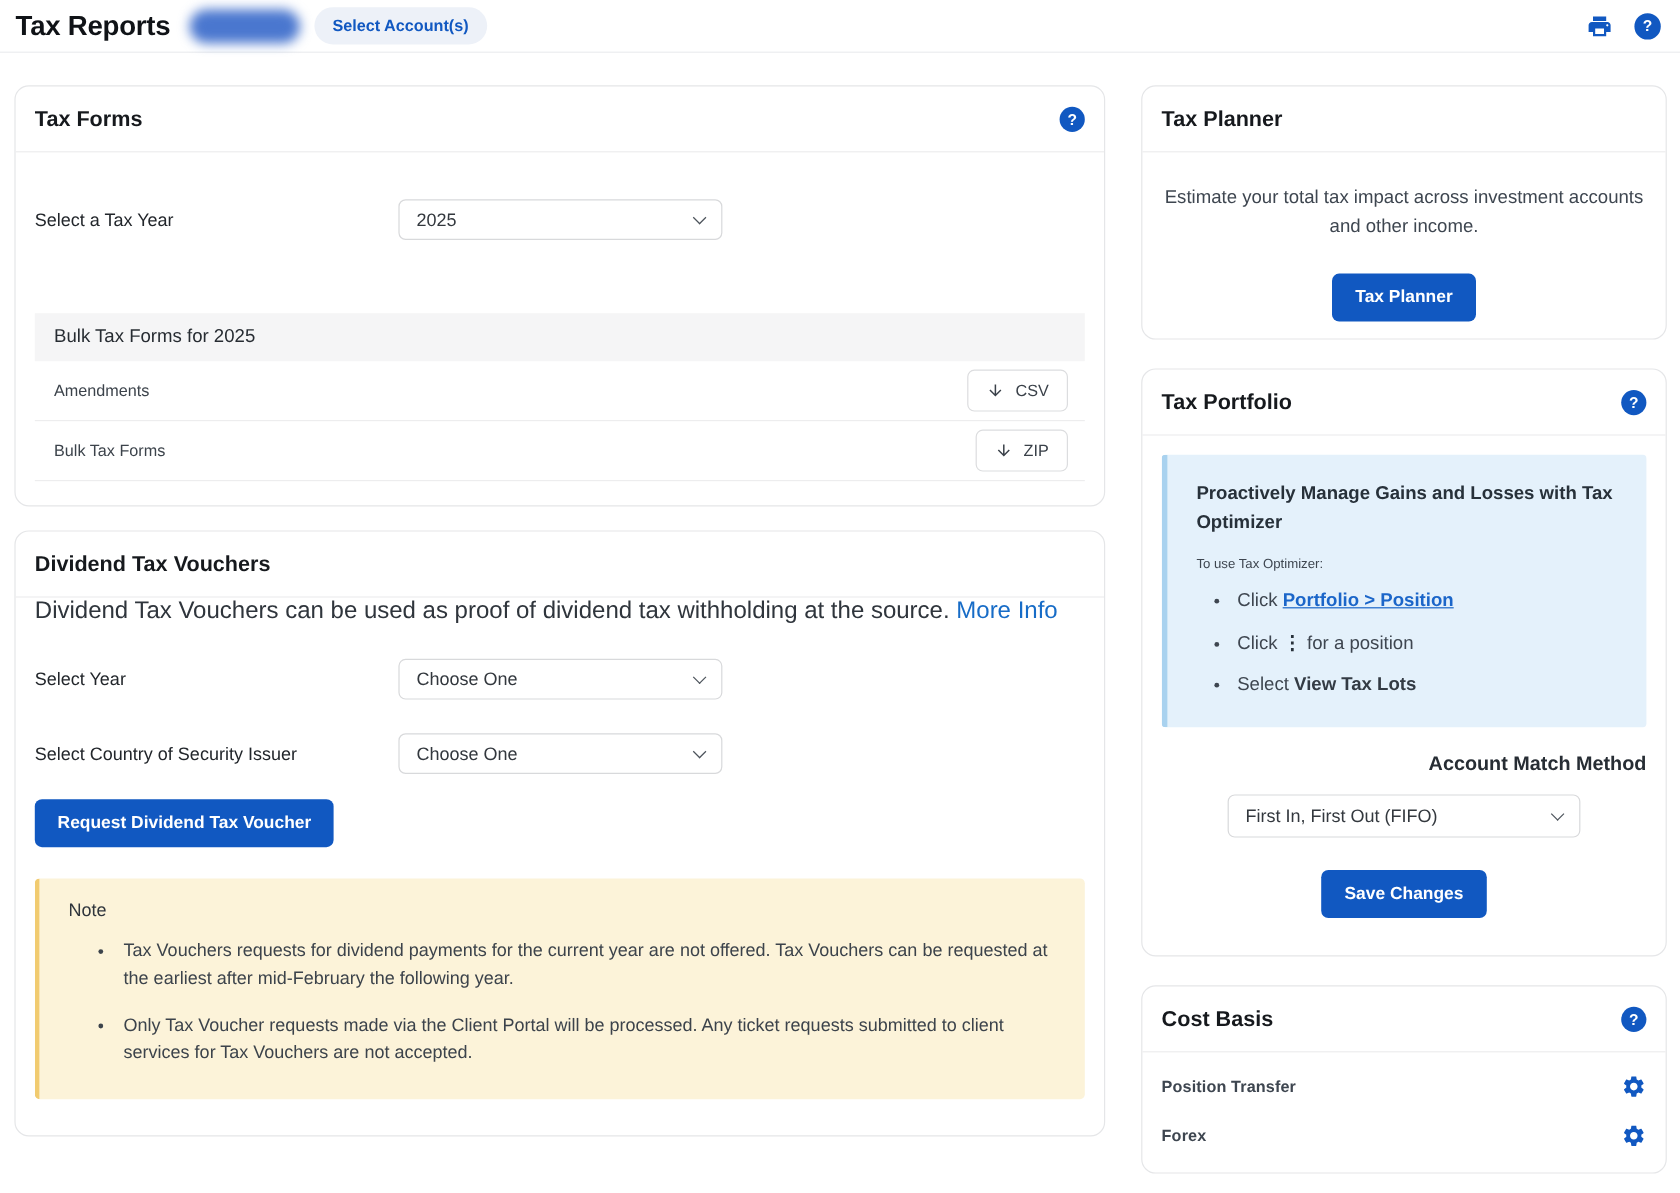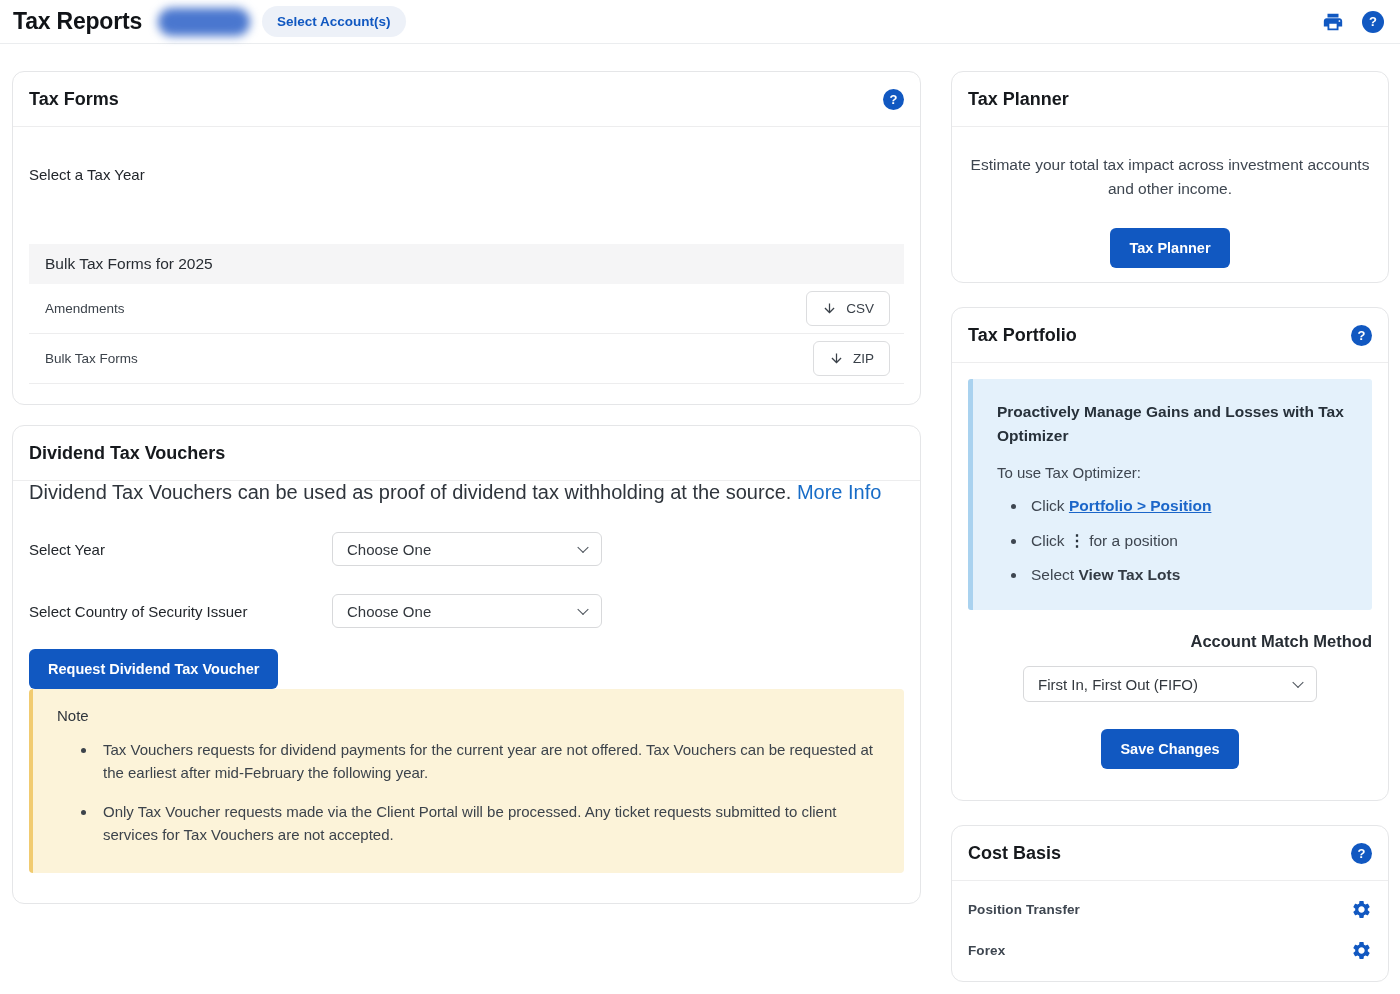--- a/index.html
+++ b/index.html
@@ -113,20 +113,21 @@
   }
   .dl-btn svg { width: 15px; height: 15px; fill: #3a4149; }
 
   
   .dividend-body { padding: 0 16px 30px; }
   .dividend-desc { font-size: 20px; color: #2f353c; }
   .link { color: #176cc7; text-decoration: none; cursor: pointer; }
   .dividend-body .form-row { margin-top: 28px; }
   .request-btn { margin-top: 21px; }
   .note-box {
+    margin-top: 26px;
     background: #fcf3d9;
     border-left: 4px solid #f1cb70;
     border-radius: 4px;
     padding: 18px 24px 27px;
   }
   .note-title { font-size: 15px; color: #2f353c; }
   .note-box ul { margin: 15px 0 0; padding-left: 40px; }
   .note-box li {
     font-size: 15px; color: #3c434b; line-height: 1.5;
     padding-left: 6px;
@@ -140,21 +141,21 @@
 
   
   .optimizer-body { padding: 16px; }
   .info-box {
     background: #e4f1fb;
     border-left: 5px solid #a9d2ef;
     border-radius: 3px;
     padding: 21px 20px 26px 24px;
   }
   .info-title { font-weight: bold; font-size: 15.5px; color: #27313a; line-height: 1.55; }
-  .info-intro { margin-top: 16px; font-size: 15px; color: #3e4650; }
+  .info-intro { margin-top: 16px; font-size: 11px; color: #3e4650; }
   .info-box ul { margin: 2px 0 0; padding-left: 30px; }
   .info-box li { margin-top: 16px; font-size: 15.5px; color: #3e4650; padding-left: 4px; }
   .info-link { color: #1b66c9; font-weight: bold; text-decoration: underline; cursor: pointer; }
   .kebab-glyph { font-weight: bold; color: #27313a; font-size: 16px; }
   .bold-text { font-weight: bold; color: #333b44; }
   .match-label {
     text-align: right; margin-top: 22px;
     font-size: 16.5px; font-weight: bold; color: #272d34;
   }
   .match-select { width: 294px; margin: 15px auto 0; height: 36px; }
@@ -191,20 +192,24 @@
   <div class="col-left">
 
     <div class="card">
       <div class="card-header">
         <span class="card-title">Tax Forms</span>
         <button class="help-circle">?</button>
       </div>
       <div class="tax-forms-body">
         <div class="form-row">
           <span class="form-label">Select a Tax Year</span>
+          <div class="select">
+            <span>2025</span>
+            <i class="chev"></i>
+          </div>
         </div>
         <div class="bulk-section">
           <div class="bulk-header">Bulk Tax Forms for 2025</div>
           <div class="bulk-row">
             <span>Amendments</span>
             <button class="dl-btn">
               <svg viewBox="0 0 24 24">
                   <path d="M20 12l-1.41-1.41L13 16.17V4h-2v12.17l-5.58-5.59L4 12l8 8 8-8z"></path>
                 </svg>
               <span>CSV</span>

